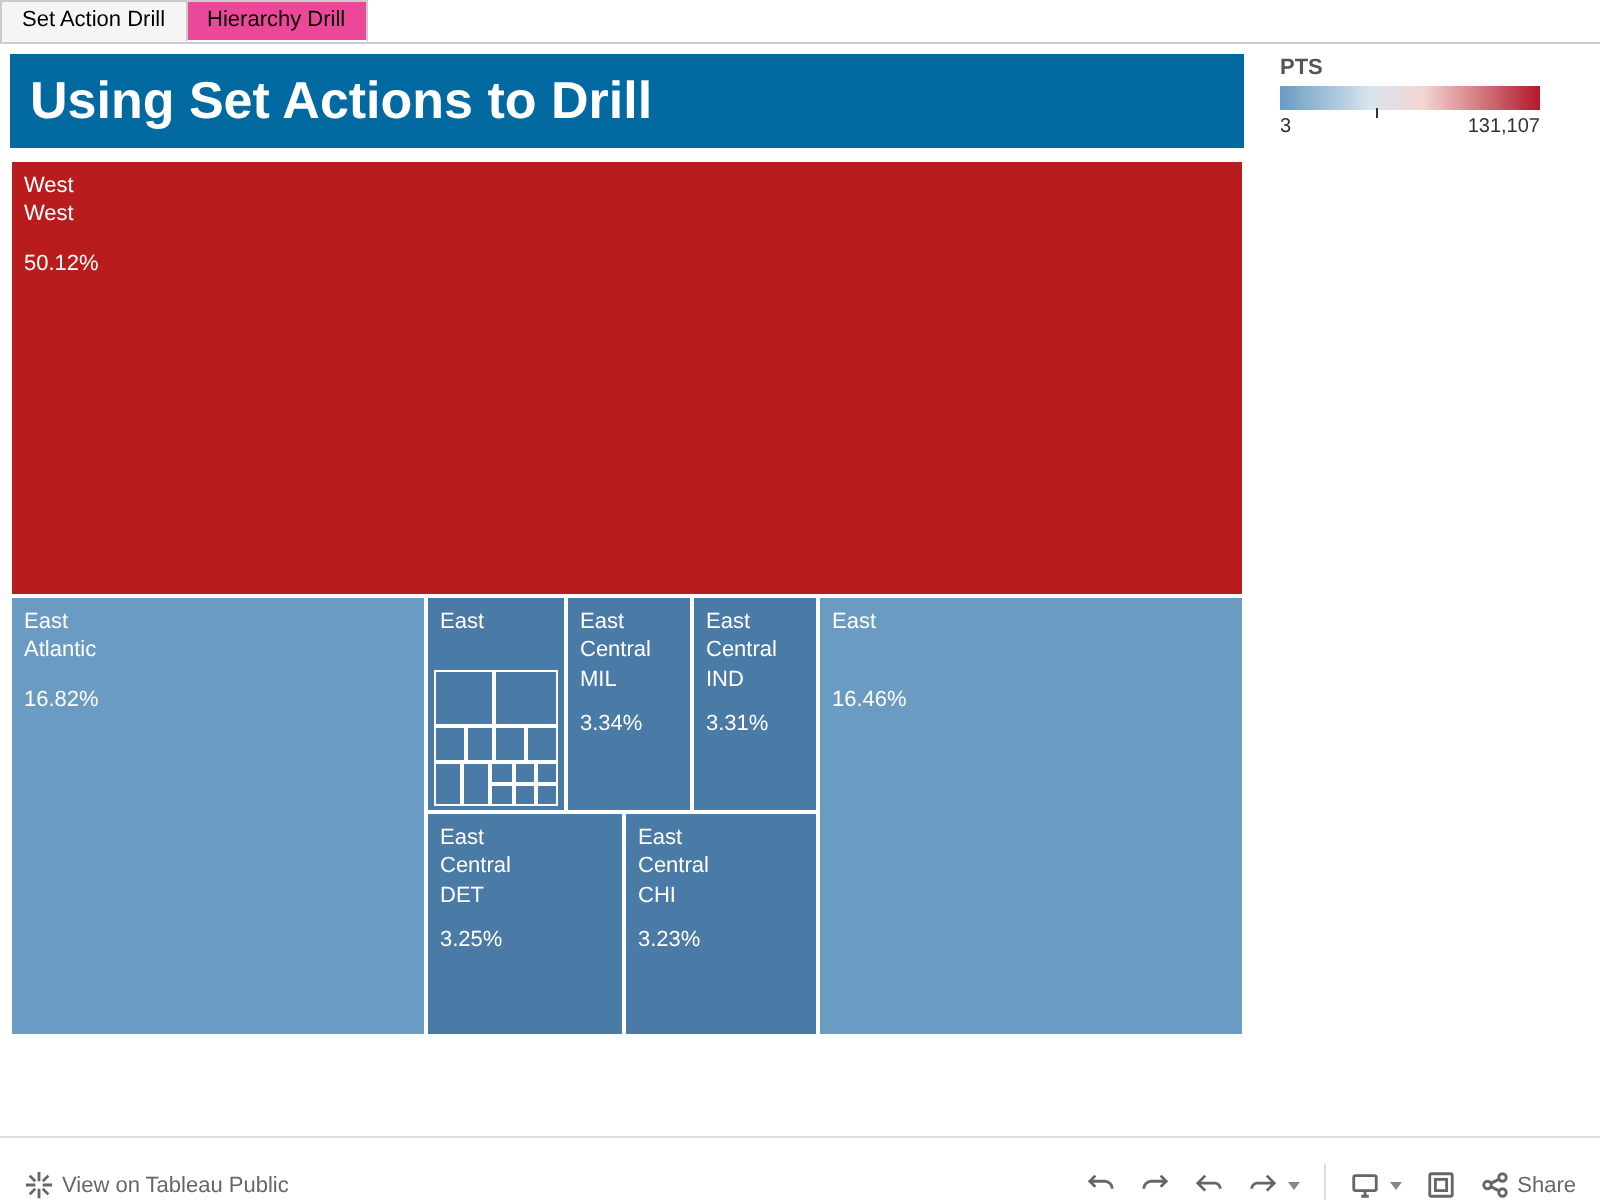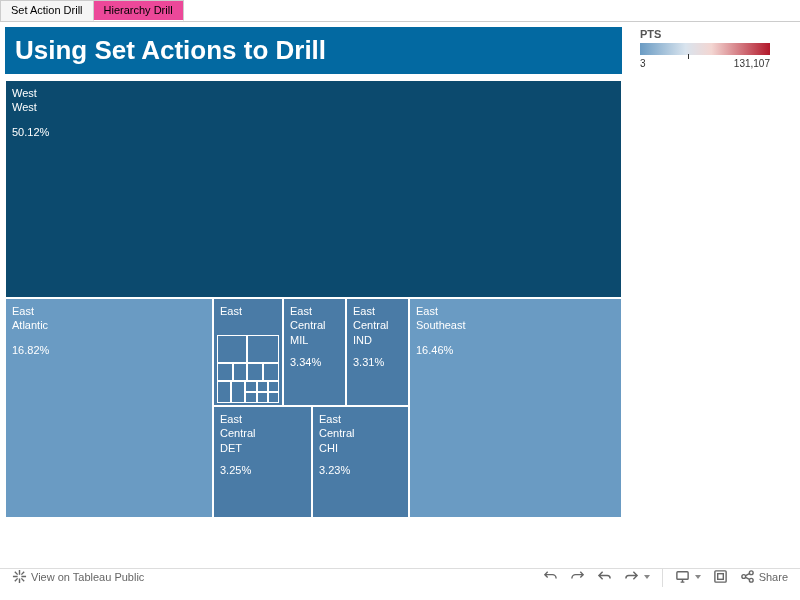--- a/index.html
+++ b/index.html
@@ -11,42 +11,42 @@
 .viz { width:630px; padding:5px 8px 0 5px; }
 .title { background:#0369a1; color:#fff; font-size:26px; font-weight:bold; padding:8px 10px; }
 .chart { position:relative; width:617px; height:438px; margin-top:6px; }
 .cell { position:absolute; color:#fff; font-size:11px; line-height:1.3; padding:5px 6px; border:1px solid #fff; overflow:hidden; cursor:pointer; }
 .cell .pct { position:absolute; top:44px; left:6px; }
 .legend { width:160px; padding:6px 10px; }
 .legend-title { font-size:11px; color:#555; margin-bottom:3px;font-weight:bold; }
 .legend-bar { width:130px; height:12px; background:linear-gradient(to right,#6a9bc3 0%,#d9e4ee 35%,#f3d6d2 55%,#b2182b 100%); position:relative; }
 .legend-tick { position:absolute; top:11px; width:1px; height:5px; background:#333; }
 .legend-labels { display:flex; justify-content:space-between; width:130px; font-size:10px; margin-top:3px; color:#333; }
-.toolbar { position:absolute; bottom:0; left:0; right:0; height:32px; border-top:1px solid #ddd; display:flex; align-items:flex-start; padding:0 12px; font-size:11px; color:#666; gap:12px; }
+.toolbar { position:absolute; bottom:0; left:0; right:0; height:32px; border-top:1px solid #ddd; display:flex; align-items:flex-end; padding:0 12px; font-size:11px; color:#666; gap:12px; }
 .toolbar .sp { flex:1; }
 .toolbar svg { width:15px; height:15px; stroke:#666; fill:none; stroke-width:1.5; }
 .toolbar .item { display:flex; align-items:center; gap:4px; cursor:pointer; }
 .toolbar .sep { width:1px; height:18px; background:#ddd; }
 .caret { width:0; height:0; border-left:3px solid transparent; border-right:3px solid transparent; border-top:4px solid #888; margin-left:1px; }
 .mini { position:absolute; border:1px solid #fff; background:#4a7ba6; }
 </style>
 </head>
 <body>
 
 <div class="tabs">
   <div class="tab">Set Action Drill</div>
   <div class="tab active">Hierarchy Drill</div>
 </div>
 
 <div class="main">
   <div class="viz">
     <div class="title">Using Set Actions to Drill</div>
     <div class="chart">
 
-      <div class="cell" style="left:0;top:0;width:617px;height:218px;background:#0c4a6e;">
+      <div class="cell" style="left:0;top:0;width:617px;height:218px;background:#b91c1c;">
         <div>West</div>
         <div>West</div>
         <div class="pct">50.12%</div>
       </div>
 
       <div class="cell" style="left:0;top:218px;width:208px;height:220px;background:#6a9bc3;">
         <div>East</div>
         <div>Atlantic</div>
         <div class="pct">16.82%</div>
       </div>
@@ -92,21 +92,20 @@
 
       <div class="cell" style="left:307px;top:326px;width:97px;height:112px;background:#4a7ba6;">
         <div>East</div>
         <div>Central</div>
         <div>CHI</div>
         <div class="pct" style="top:56px">3.23%</div>
       </div>
 
       <div class="cell" style="left:404px;top:218px;width:213px;height:220px;background:#6a9bc3;">
         <div>East</div>
-        <div>Southeast</div>
         <div class="pct">16.46%</div>
       </div>
     </div>
   </div>
   <div class="legend">
     <div class="legend-title">PTS</div>
     <div class="legend-bar">
       <div class="legend-tick" style="left:48px;"></div>
     </div>
     <div class="legend-labels">

